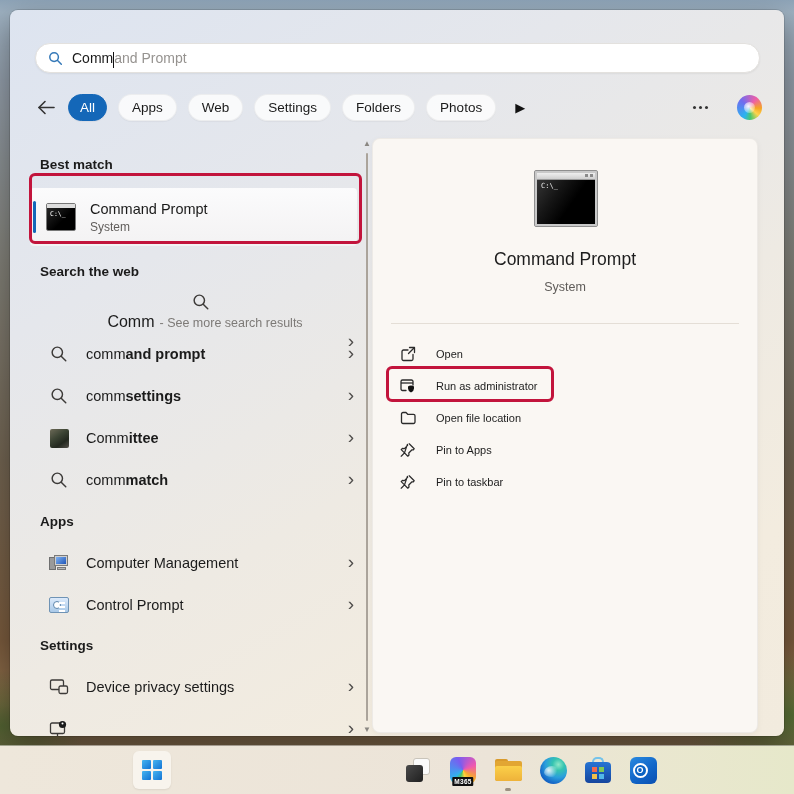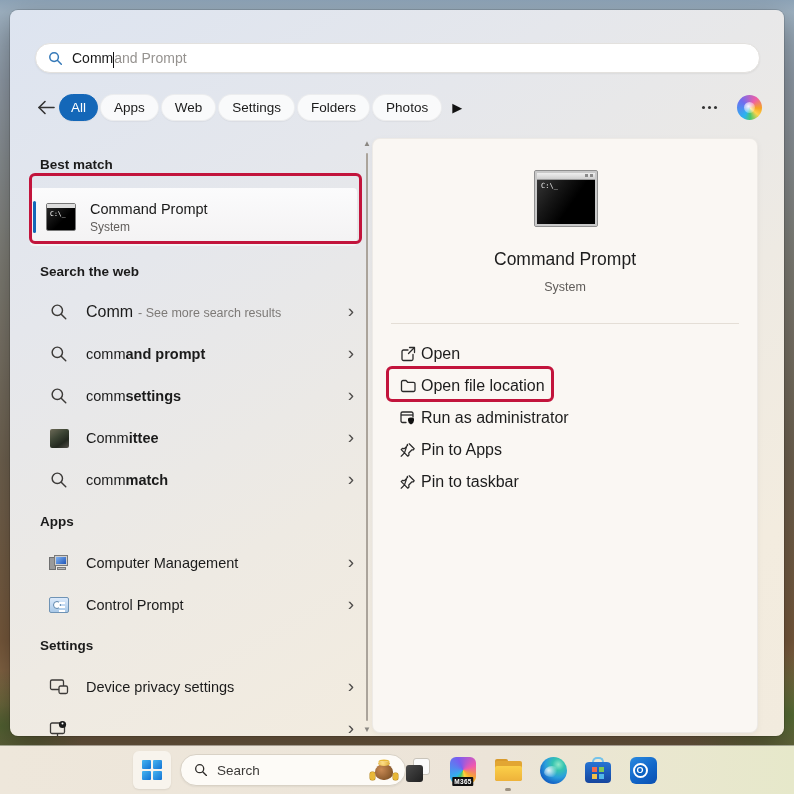--- a/index.html
+++ b/index.html
@@ -23,21 +23,21 @@
   .search-box { position:absolute; left:25px; right:24px; top:33px; height:30px;
     background:#fff; border:1px solid #e3e1de; border-radius:16px;
     display:flex; align-items:center; padding:0 12px; box-shadow:0 1px 2px rgba(0,0,0,.06); }
   .search-box .q { width:15px; height:15px; flex:0 0 auto; margin-right:9px; }
   .sb-typed { font-size:14px; color:#1a1a1a; }
   .sb-caret { display:inline-block; width:1px; height:16px; background:#111; margin:0 0 -3px 0; }
   .sb-completion { font-size:14px; color:#969390; }
 
   
   .filter-row { position:absolute; left:25px; right:22px; top:83px; height:28px;
-    display:flex; align-items:center; gap:2px; }
+    display:flex; align-items:center; gap:11px; }
   .back-arrow { width:22px; height:22px; display:flex; align-items:center; justify-content:center; }
   .pill { height:27px; padding:0 13px; display:flex; align-items:center;
     background:rgba(255,255,255,.78); border:1px solid rgba(0,0,0,.05); border-radius:14px;
     font-size:13.5px; color:#1b1b1b; box-shadow:0 1px 1px rgba(0,0,0,.04); cursor:default; }
   .pill.active { background:#1467b8; border-color:#1467b8; color:#fff; padding:0 11px; }
   .more-filters { font-size:13px; color:#111; margin-left:8px; }
   .fr-spacer { flex:1; }
   .dots { display:flex; gap:3px; margin-right:18px; }
   .dots i { width:3px; height:3px; border-radius:50%; background:#333; }
   .copilot-badge { width:25px; height:25px; border-radius:50%;
@@ -61,21 +61,21 @@
   .cmd-icon-sm { width:30px; height:28px; background:linear-gradient(135deg,#2c2c2c,#000 60%);
     border:1px solid #777; border-radius:2px; position:relative; flex:0 0 auto; }
   .cmd-icon-sm::before { content:""; position:absolute; left:0; top:0; right:0; height:4px; background:#dedede; }
   .cmd-icon-sm span { position:absolute; left:3px; top:6px; font-family:"DejaVu Sans Mono",monospace;
     font-size:6.5px; color:#fff; letter-spacing:0; }
   .best-text { margin-left:14px; }
   .best-title { font-size:14.5px; color:#191919; }
   .best-sub { font-size:12px; color:#605d5b; margin-top:3px; }
 
   .row { height:42px; display:flex; align-items:center; padding:0 6px 0 10px; }
-  .rows-web .row:first-child { margin-top:10px; }
+  .rows-web .row:first-child { margin-top:10px;flex-direction:column; }
   .rows-apps .row:first-child, .rows-settings .row:first-child { margin-top:11px; }
   .row .ric { width:22px; height:22px; flex:0 0 auto; display:flex; align-items:center; justify-content:center; margin:0 0 0 8px; }
   .row .rtext { margin-left:16px; font-size:14.5px; white-space:nowrap; }
   .rt-typed { font-weight:400; }
   .rt-rest { font-weight:700; }
   .rt-note { font-size:12.5px; color:#7d7a77; margin-left:5px; }
   .row .chev { margin-left:auto; color:#4f4d4b; font-size:19px; line-height:1; padding-bottom:3px; }
   .web1 .rt-typed { font-size:16px; }
 
   .thumb-photo { width:19px; height:19px; border-radius:2px;
@@ -109,21 +109,21 @@
     background:linear-gradient(180deg,#efefef,#cfcfcf); border-bottom:1px solid #9a9a9a; }
   .cmd-icon-lg i { position:absolute; right:2px; top:1px; width:3px; height:3px; background:#8a8a8a; box-shadow:-5px 0 0 #8a8a8a; }
   .cmd-icon-lg span { position:absolute; left:4px; top:9px; font-family:"DejaVu Sans Mono",monospace;
     font-size:7px; color:#e8e8e8; }
   .pv-title { position:absolute; left:0; right:0; top:110px; text-align:center; font-size:17.5px; color:#1d1d1d; }
   .pv-sub { position:absolute; left:0; right:0; top:141px; text-align:center; font-size:12.5px; color:#5f5c59; }
   .pv-divider { position:absolute; left:18px; right:18px; top:184px; height:1px; background:#e4ded6; }
   .actions { position:absolute; left:16px; top:199px; right:16px; }
   .action-row { height:32px; display:flex; align-items:center; padding-left:10px; }
   .action-row .aic { width:17px; height:17px; flex:0 0 auto; display:flex; align-items:center; justify-content:center; }
-  .action-row .alabel { margin-left:5px; font-size:16px; color:#1d1d1d; }
+  .action-row .alabel { margin-left:20px; font-size:11px; color:#1d1d1d; }
 
   
   .annot { position:absolute; border:3px solid #c2143c; border-radius:6px; pointer-events:none; }
   .annot-best { left:19px; top:163px; width:333px; height:71px; }
   .annot-admin { left:13px; top:227px; width:168px; height:36px; }
 
   
   .taskbar { position:absolute; left:0; right:0; top:746px; height:48px;
     background:linear-gradient(90deg, #eee7db 0%, #ece4d8 62%, #eae7d0 82%, #e6e8ca 100%);
     box-shadow:0 -1px 0 rgba(255,255,255,.45); }
@@ -362,81 +362,68 @@
             <svg width="16" height="16" viewBox="0 0 16 16">
               <path d="M13 8.5 V13 a1.5 1.5 0 0 1 -1.5 1.5 H3.5 A1.5 1.5 0 0 1 2 13 V5.5 A1.5 1.5 0 0 1 3.5 4 H8" fill="none" stroke="#2b2b2b" stroke-width="1.3" stroke-linecap="round"></path>
               <polyline points="9.5,1.5 14.5,1.5 14.5,6.5" fill="none" stroke="#2b2b2b" stroke-width="1.3" stroke-linecap="round" stroke-linejoin="round"></polyline>
               <line x1="14.2" y1="1.8" x2="8.5" y2="7.5" stroke="#2b2b2b" stroke-width="1.3" stroke-linecap="round"></line>
             </svg>
           </span>
           <span class="alabel">Open</span>
         </div>
         <div class="action-row">
           <span class="aic">
-            <svg width="16" height="14" viewBox="0 0 16 14">
-              <path d="M1.5 3 a1.5 1.5 0 0 1 1.5 -1.5 h3 l1.7 1.8 h5.8 a1.5 1.5 0 0 1 1.5 1.5 v6.2 a1.5 1.5 0 0 1 -1.5 1.5 h-10.5 a1.5 1.5 0 0 1 -1.5 -1.5 z" fill="none" stroke="#2b2b2b" stroke-width="1.3" stroke-linejoin="round"></path>
-            </svg>
-          </span>
-          <span class="alabel">Open file location</span>
-        </div>
-        <div class="action-row">
-          <span class="aic">
             <svg width="17" height="16" viewBox="0 0 17 16">
               <path d="M14 7 V3.5 A1.5 1.5 0 0 0 12.5 2 H3.5 A1.5 1.5 0 0 0 2 3.5 V11 a1.5 1.5 0 0 0 1.5 1.5 H7" fill="none" stroke="#2b2b2b" stroke-width="1.3" stroke-linecap="round"></path>
               <line x1="2" y1="5" x2="14" y2="5" stroke="#2b2b2b" stroke-width="1.3"></line>
               <path d="M12 7.5 q1.9 0 3 .9 v2.1 q0 2.6 -3 3.9 q-3 -1.3 -3 -3.9 v-2.1 q1.1 -.9 3 -.9 z" fill="#111"></path>
             </svg>
           </span>
           <span class="alabel">Run as administrator</span>
         </div>
         <div class="action-row">
           <span class="aic">
-            <svg width="16" height="16" viewBox="0 0 16 16">
-              <path d="M9.2 1.8 l5 5 -1.2 1.2 -1 -.2 -3.2 3.2 .2 2 -1.2 1.2 -3.3 -3.3 -3.3 3.3 m3.3 -3.3 -3.3 -3.3 1.2 -1.2 2 .2 3.2 -3.2 -.2 -1 z" fill="none" stroke="#2b2b2b" stroke-width="1.25" stroke-linejoin="round" stroke-linecap="round"></path>
-            </svg>
-          </span>
-          <span class="alabel">Pin to Apps</span>
+            <svg width="16" height="14" viewBox="0 0 16 14">
+              <path d="M1.5 3 a1.5 1.5 0 0 1 1.5 -1.5 h3 l1.7 1.8 h5.8 a1.5 1.5 0 0 1 1.5 1.5 v6.2 a1.5 1.5 0 0 1 -1.5 1.5 h-10.5 a1.5 1.5 0 0 1 -1.5 -1.5 z" fill="none" stroke="#2b2b2b" stroke-width="1.3" stroke-linejoin="round"></path>
+            </svg>
+          </span>
+          <span class="alabel">Open file location</span>
         </div>
         <div class="action-row">
           <span class="aic">
             <svg width="16" height="16" viewBox="0 0 16 16">
               <path d="M9.2 1.8 l5 5 -1.2 1.2 -1 -.2 -3.2 3.2 .2 2 -1.2 1.2 -3.3 -3.3 -3.3 3.3 m3.3 -3.3 -3.3 -3.3 1.2 -1.2 2 .2 3.2 -3.2 -.2 -1 z" fill="none" stroke="#2b2b2b" stroke-width="1.25" stroke-linejoin="round" stroke-linecap="round"></path>
             </svg>
           </span>
+          <span class="alabel">Pin to Apps</span>
+        </div>
+        <div class="action-row">
+          <span class="aic">
+            <svg width="16" height="16" viewBox="0 0 16 16">
+              <path d="M9.2 1.8 l5 5 -1.2 1.2 -1 -.2 -3.2 3.2 .2 2 -1.2 1.2 -3.3 -3.3 -3.3 3.3 m3.3 -3.3 -3.3 -3.3 1.2 -1.2 2 .2 3.2 -3.2 -.2 -1 z" fill="none" stroke="#2b2b2b" stroke-width="1.25" stroke-linejoin="round" stroke-linecap="round"></path>
+            </svg>
+          </span>
           <span class="alabel">Pin to taskbar</span>
         </div>
       </div>
 
       <div class="annot annot-admin"></div>
     </div>
   </div>
 
   <div class="taskbar">
     <div class="start-btn">
       <div class="win-logo">
           <i></i>
           <i></i>
           <i></i>
           <i></i>
         </div>
     </div>
 
-    <div class="tb-search">
-      <svg class="q" viewBox="0 0 16 16">
-        <circle cx="6.5" cy="6.5" r="4.6" fill="none" stroke="#2e2c2a" stroke-width="1.5"></circle>
-        <line x1="10.2" y1="10.2" x2="14.2" y2="14.2" stroke="#2e2c2a" stroke-width="1.5" stroke-linecap="round"></line>
-      </svg>
-      <span class="tb-search-label">Search</span>
-      <span class="ic-pot">
-        <span class="coinl"></span>
-          <span class="coinr"></span>
-          <span class="body"></span>
-          <span class="rim"></span>
-      </span>
-    </div>
 
     <div class="tb-icons">
       <div class="tb-ic">
         <span class="ic-taskview">
             <span class="back"></span>
             <span class="front"></span>
           </span>
       </div>
       <div class="tb-ic">
         <span class="ic-m365">

